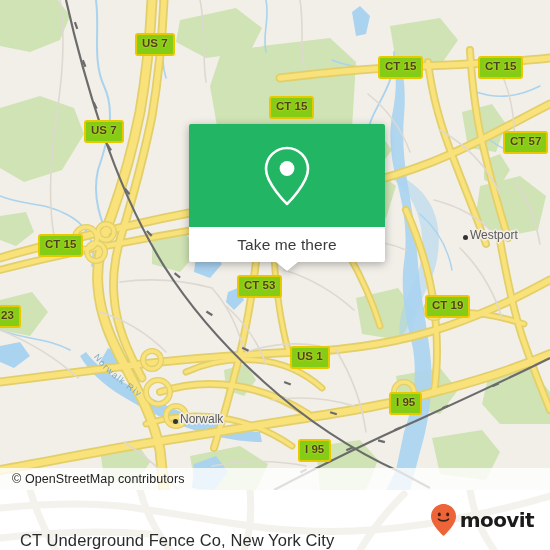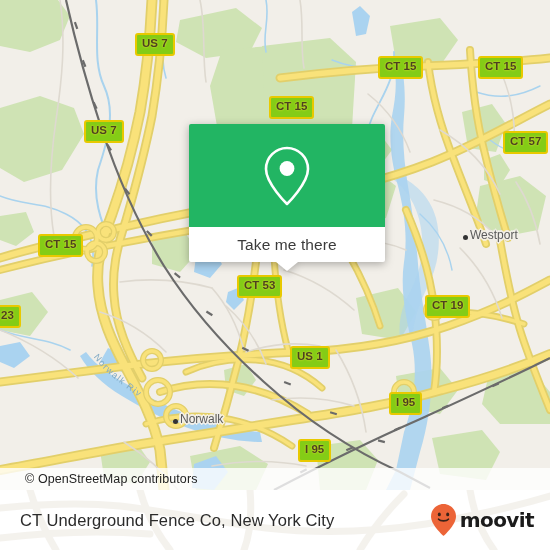--- a/index.html
+++ b/index.html
@@ -14,21 +14,21 @@
   #map-area{position:absolute;left:0;top:0;width:550px;height:490px;overflow:hidden;background:#f2efe9;}
   #map-svg{position:absolute;left:0;top:0;}
 
   
   #attribution{
     position:absolute;left:0;bottom:0;width:550px;height:22px;
     background:rgba(255,255,255,0.78);
     display:flex;align-items:center;
     font-size:12.5px;color:#222;letter-spacing:.1px;
   }
-  #attribution span{padding-left:25px;}
+  #attribution span{padding-left:12px;}
 
   
   .shield{
     position:absolute;
     background:#84cc16;
     border:2px solid #e8c900;
     border-radius:3px;
     color:#4a4320;
     font-size:11.5px;font-weight:bold;
     line-height:1;
@@ -80,21 +80,21 @@
   }
 
   
   #bottom-bar{
     position:absolute;left:0;top:490px;width:550px;height:60px;
     background:#ffffff;overflow:hidden;
   }
   #bottom-bar-bg{position:absolute;left:0;top:0;opacity:.55;}
   #bottom-title{
     position:absolute;left:20px;top:0;height:60px;
-    display:flex;align-items:center;
+    display:flex;align-items:flex-end;
     font-size:16.5px;color:#2b2b2b;letter-spacing:.1px;
     z-index:2;
   }
   #brand{
     position:absolute;right:16px;top:0;height:60px;
     display:flex;align-items:center;gap:3px;z-index:2;
   }
   #brand-word{
     font-size:20px;font-weight:bold;color:#1b1b1b;letter-spacing:-.6px;
     font-family:"DejaVu Sans","Liberation Sans",sans-serif;

